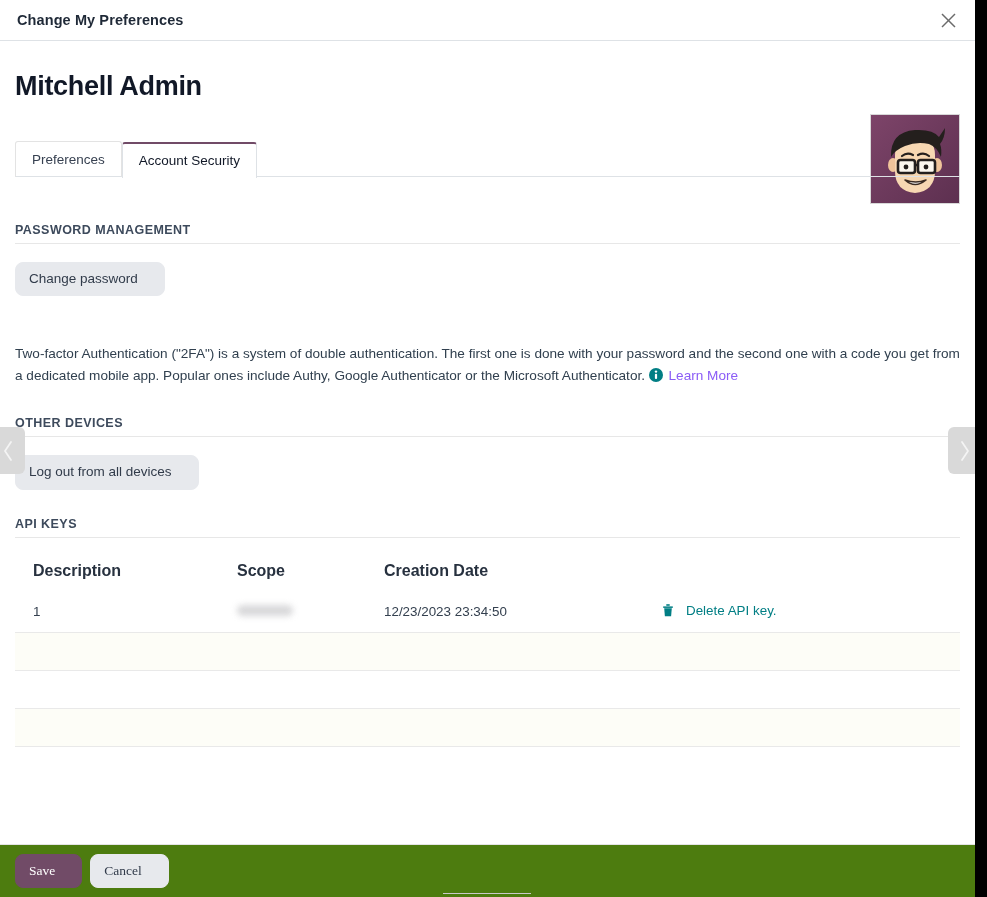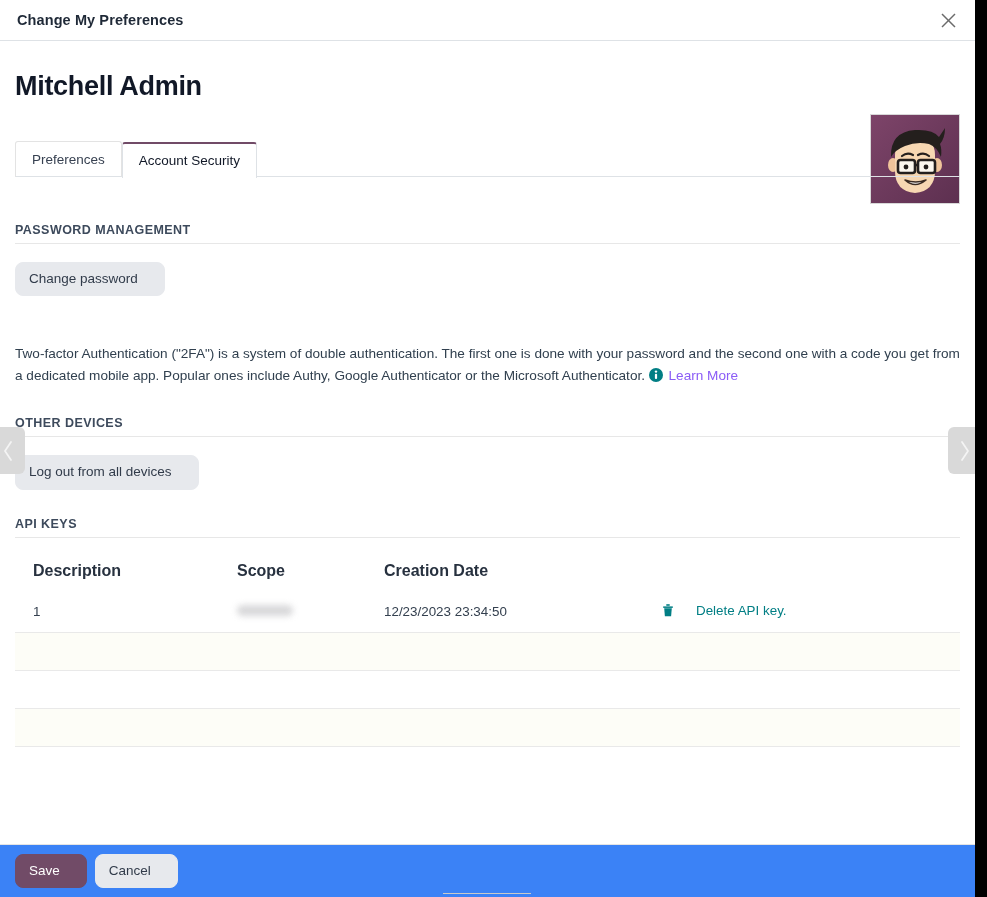--- a/index.html
+++ b/index.html
@@ -264,35 +264,36 @@
     opacity: .95;
   }
   .del-link {
     color: #017e84;
     font-weight: 500;
     text-decoration: none;
     cursor: pointer;
     white-space: nowrap;
     display: inline-flex;
     align-items: center;
-    gap: 22px;
+    gap: 12px;
   }
   .del-link svg { display:block; }
 
   
   .modal-footer {
     position: absolute;
     left: 0; right: 0; bottom: 0;
     height: 53px;
     border-top: 1px solid #e4e4e4;
     display: flex;
     align-items: center;
     gap: 8px;
     padding: 0 15px;
-    background: #3b82f6;
+    background: #4d7c0f;
+    font-family: Liberation Serif, serif;
   }
   .bottom-hint {
     position: absolute;
     left: 443px; bottom: 3px;
     width: 88px; height: 1px;
     background: #c9c9c9;
   }
 </style>
 </head>
 <body>

